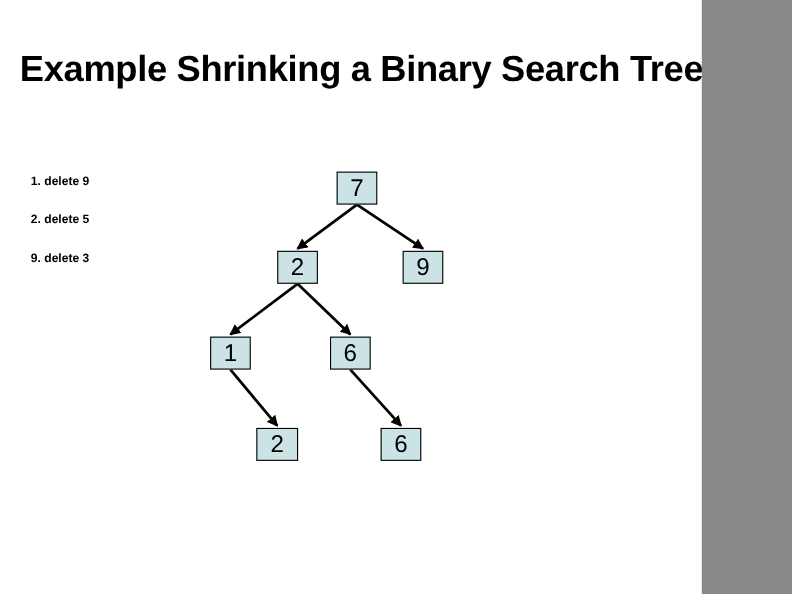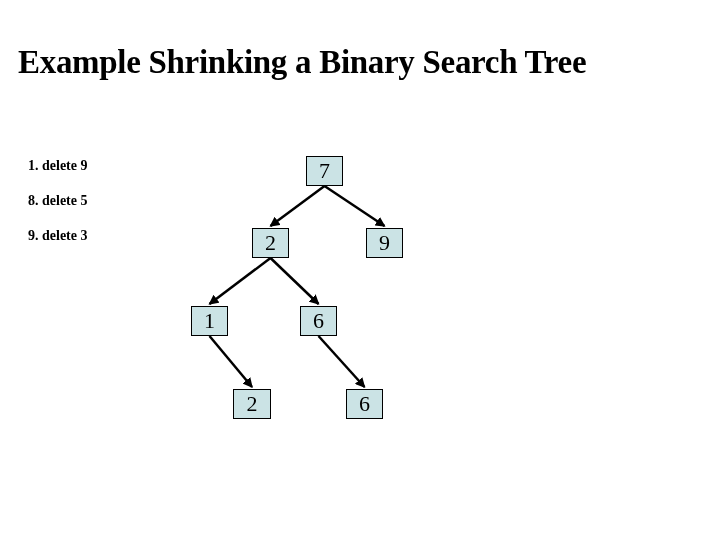--- a/index.html
+++ b/index.html
@@ -2,45 +2,46 @@
 <html style="--background: #ffffff; --title-text: #000000; --step-text: #000000; --node-fill: #cbe3e5; --node-border: #000000; --node-text: #000000; --arrow: #000000; --footer-text: #3f3f3f;"><head>
 <meta charset="utf-8">
 <style>
   html, body {
     margin: 0;
     padding: 0;
     background: #888;
   }
   .slide {
     position: relative;
-    width: 720px;
+    width: 628px;
     height: 540px;
     background: var(--background, #ffffff);
     overflow: hidden;
-    font-family: Liberation Serif, serif;
+    font-family: Liberation Sans, sans-serif;
+    padding-left: 10px;
   }
   .title {
     position: absolute;
     left: 18px;
     top: 46px;
     margin: 0;
     font-size: 33px;
     line-height: 1;
     font-weight: bold;
     white-space: nowrap;
     letter-spacing: -0.3px;
     color: var(--title-text, #000);
   }
   .steps {
     position: absolute;
     left: 28px;
     top: 158px;
   }
   .step {
-    font-size: 14px;
+    font-size: 11px;
     line-height: 15px;
     font-weight: bold;
     margin-bottom: 20px;
     white-space: nowrap;
     color: var(--step-text, #000);
     text-align: center;
   }
   .tree {
     position: absolute;
     inset: 0;
@@ -82,21 +83,21 @@
 </style>
 </head>
 <body>
 
 <div class="slide">
 
   <h1 class="title">Example Shrinking a Binary Search Tree</h1>
 
   <div class="steps">
     <div class="step">1. delete 9</div>
-    <div class="step">8. delete 5</div>
+    <div class="step">2. delete 5</div>
     <div class="step">9. delete 3</div>
   </div>
 
   <div class="tree">
     <svg width="720" height="540" viewBox="0 0 720 540">
       <defs>
         <marker id="arrowhead" markerWidth="4" markerHeight="4" refX="3.5" refY="2" orient="auto">
           <path d="M0,0 L4,2 L0,4 Z"></path>
         </marker>
       </defs>

